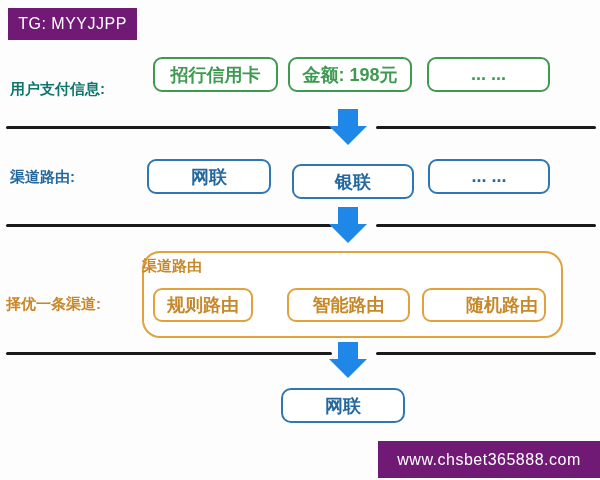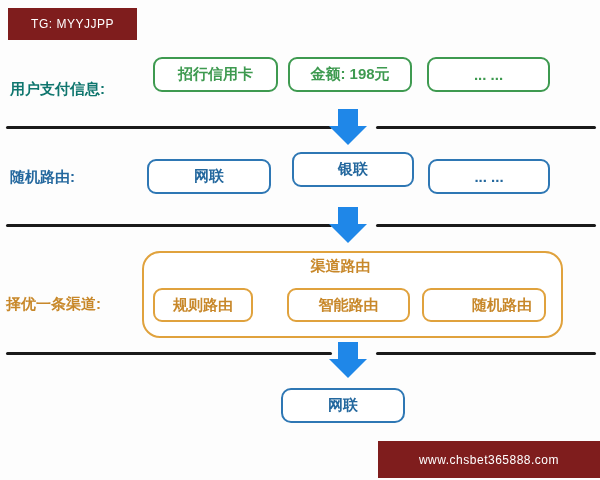--- a/index.html
+++ b/index.html
@@ -10,26 +10,26 @@
   }
   .canvas {
     position: relative;
     width: 600px;
     height: 480px;
     background: #fdfdfd;
     overflow: hidden;
   }
   .dark-badge {
     position: absolute;
-    background: #7f1d1d;
+    background: #701a75;
     color: #ffffff;
     display: flex;
     align-items: center;
     justify-content: center;
-    font-size: 12px;
+    font-size: 16px;
     letter-spacing: 0.5px;
   }
   .tg-badge { left: 8px; top: 8px; width: 129px; height: 32px; }
   .watermark-badge { left: 378px; top: 441px; width: 222px; height: 37px; text-align: center; }
 
   .row-label {
     position: absolute;
     font-size: 15px;
     font-weight: bold;
     white-space: nowrap;
@@ -39,21 +39,21 @@
   .lbl-orange { color: #c8882a; }
 
   .node {
     position: absolute;
     height: 35px;
     background: #ffffff;
     border-radius: 9px;
     display: flex;
     align-items: center;
     justify-content: center;
-    font-size: 15px;
+    font-size: 18px;
     font-weight: bold;
     box-sizing: border-box;
   }
   .node-green  { border: 2px solid #3e9a50; color: #3e9a50; }
   .node-blue   { border: 2px solid #2e77b4; color: #24689e; }
   .node-orange { border: 2px solid #e0a23d; color: #c8882a; height: 34px; }
 
   .divider {
     position: absolute;
     height: 3px;
@@ -88,21 +88,21 @@
     border: 2px solid #e0a23d;
     border-radius: 18px;
     background: #ffffff;
     box-sizing: border-box;
   }
   .routing-title {
     position: absolute;
     left: 142px;
     top: 257px;
     width: 397px;
-    text-align: center;
+    text-align: left;
     font-size: 15px;
     font-weight: bold;
     color: #c8882a;
   }
 </style>
 </head>
 <body>
 
 <div class="canvas">
 
@@ -113,23 +113,23 @@
   <div class="node node-green" style="left:288px; top:57px; width:124px;">金额: 198元</div>
   <div class="node node-green" style="left:427px; top:57px; width:123px;">... ...</div>
 
   <div class="divider" style="left:6px; top:126px; width:326px;"></div>
   <div class="divider" style="left:376px; top:126px; width:220px;"></div>
   <div class="arrow" style="left:329px; top:109px;">
     <div class="arrow-stem"></div>
     <div class="arrow-head"></div>
   </div>
 
-  <div class="row-label lbl-blue" style="left:10px; top:168px;">随机路由:</div>
+  <div class="row-label lbl-blue" style="left:10px; top:168px;">渠道路由:</div>
   <div class="node node-blue" style="left:147px; top:159px; width:124px;">网联</div>
-  <div class="node node-blue" style="left:292px; top:152px; width:122px;">银联</div>
+  <div class="node node-blue" style="left:292px; top:164px; width:122px;">银联</div>
   <div class="node node-blue" style="left:428px; top:159px; width:122px;">... ...</div>
 
   <div class="divider" style="left:6px; top:224px; width:326px;"></div>
   <div class="divider" style="left:376px; top:224px; width:220px;"></div>
   <div class="arrow" style="left:329px; top:207px;">
     <div class="arrow-stem"></div>
     <div class="arrow-head"></div>
   </div>
 
   <div class="row-label lbl-orange" style="left:6px; top:278px;margin-top:17px;">择优一条渠道:</div>

